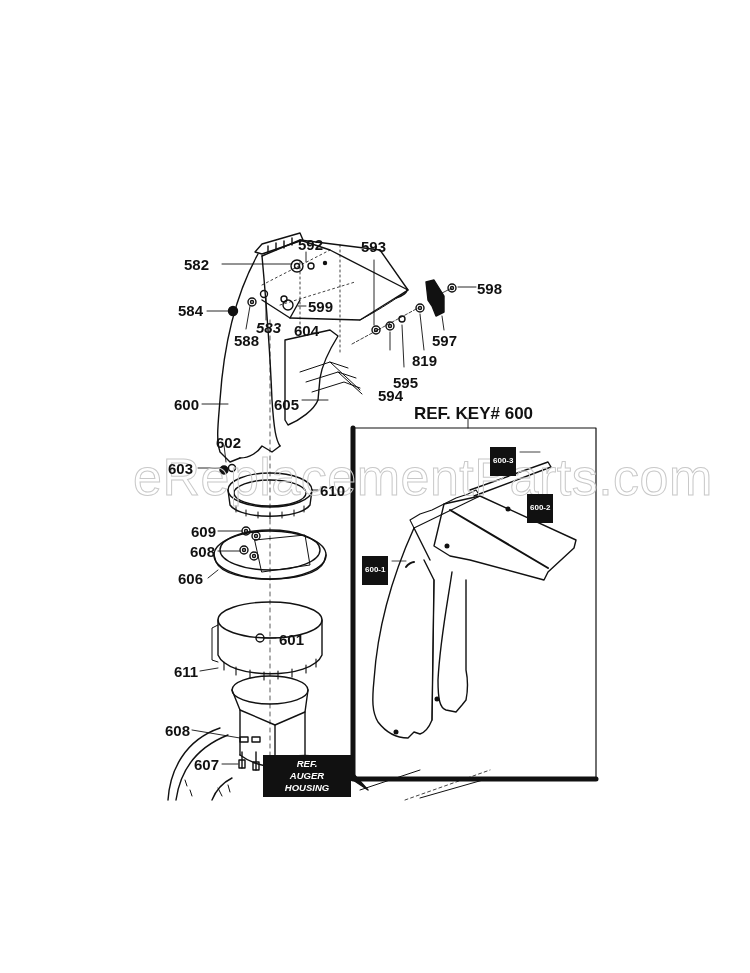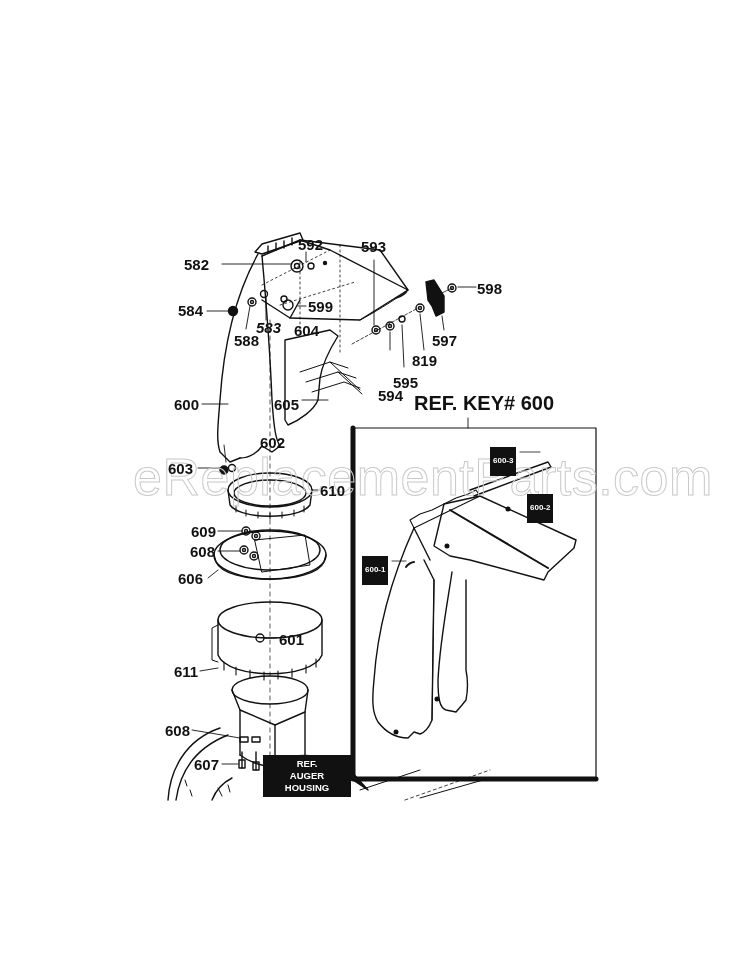--- a/index.html
+++ b/index.html
@@ -2,21 +2,21 @@
 <html><head>
   <meta charset="utf-8">
   <style>
     html, body { margin: 0; padding: 0; background: #ffffff; }
     body { width: 750px; height: 973px; position: relative; overflow: hidden;
            font-family: "Liberation Sans", sans-serif; }
     #canvas { position: absolute; left: 0; top: 0; width: 750px; height: 973px; }
     .callout { position: absolute; font-family: "Liberation Sans", sans-serif;
                font-weight: bold; font-size: 15px; color: #111; line-height: 1; white-space: nowrap; }
     .ref-title { position: absolute; font-family: "Liberation Sans", sans-serif;
-                 font-weight: bold; font-size: 20px; color: #111; white-space: nowrap; }
+                 font-weight: bold; font-size: 17px; color: #111; white-space: nowrap; margin-top: 12px; }
     .tag { position: absolute; background: #111; color: #fff; font-family: "Liberation Sans", sans-serif;
            font-size: 8px; font-weight: bold; padding: 10px 3px; line-height: 1.1; white-space: nowrap; }
     .ref-box { position: absolute; background: #111; color: #fff; font-family: "Liberation Sans", sans-serif;
                font-size: 9.5px; font-weight: bold; text-align: center; line-height: 1.25; padding: 3px 4px; }
     .watermark { position: absolute; left: 133px; top: 447px; font-family: "Liberation Sans", sans-serif;
                  font-size: 52px; color: transparent; -webkit-text-stroke: 1px #c9c9c9; letter-spacing: 0.5px;
                  white-space: nowrap; pointer-events: none; }
   </style>
 </head>
 <body>
@@ -211,33 +211,33 @@
 <div class="callout" style="left:298px;top:237px;">592</div>
 <div class="callout" style="left:361px;top:239px;">593</div>
 <div class="callout" style="left:378px;top:368px;margin-top:20px;">594</div>
 <div class="callout" style="left:393px;top:375px;">595</div>
 <div class="callout" style="left:412px;top:353px;">819</div>
 <div class="callout" style="left:432px;top:333px;">597</div>
 <div class="callout" style="left:477px;top:281px;">598</div>
 <div class="callout" style="left:308px;top:299px;">599</div>
 <div class="callout" style="left:174px;top:397px;">600</div>
 <div class="callout" style="left:279px;top:632px;">601</div>
-<div class="callout" style="left:216px;top:435px;margin-left:44px;">602</div>
+<div class="callout" style="left:216px;top:435px;">602</div>
 <div class="callout" style="left:168px;top:461px;">603</div>
 <div class="callout" style="left:294px;top:323px;">604</div>
 <div class="callout" style="left:274px;top:397px;">605</div>
 <div class="callout" style="left:178px;top:571px;">606</div>
 <div class="callout" style="left:194px;top:757px;">607</div>
 <div class="callout" style="left:190px;top:544px;">608</div>
 <div class="callout" style="left:165px;top:723px;">608</div>
 <div class="callout" style="left:191px;top:524px;">609</div>
 <div class="callout" style="left:320px;top:483px;">610</div>
 <div class="callout" style="left:174px;top:664px;">611</div>
 
 <div class="ref-title" style="left:414px;top:392px;">REF. KEY# 600</div>
 <div class="tag" style="left:362px;top:556px;">600-1</div>
 <div class="tag" style="left:527px;top:494px;">600-2</div>
 <div class="tag" style="left:490px;top:447px;">600-3</div>
 
-<div class="ref-box" style="left:263px;top:755px;width:80px;">
+<div class="ref-box" style="left:263px;top:755px;width:80px;font-style:italic;">
   <div>REF.</div>
   <div>AUGER HOUSING</div>
 </div>
 
 </body></html>

